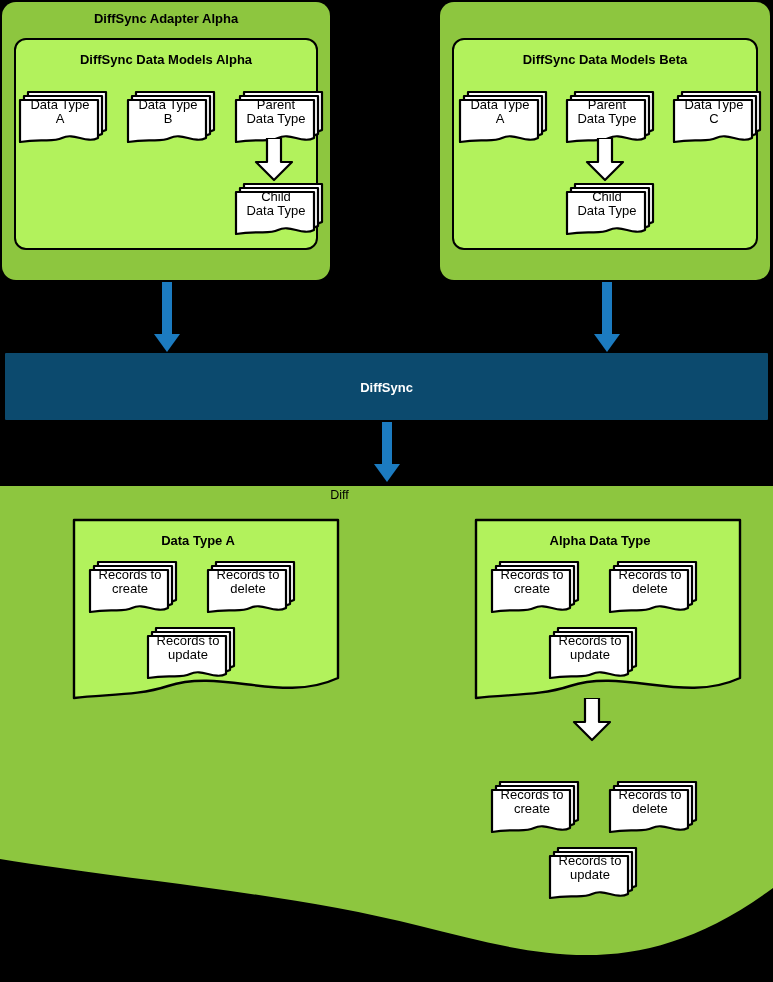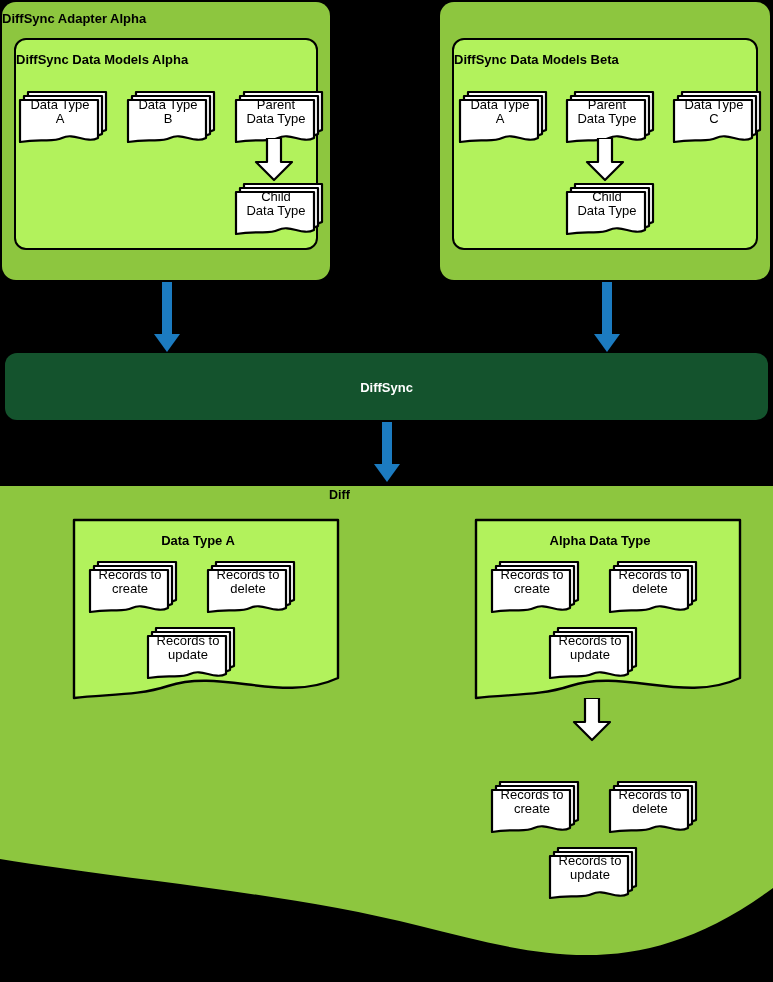--- a/index.html
+++ b/index.html
@@ -17,31 +17,31 @@
     box-sizing:border-box;
   }
   .panel-inner{
     background:#B2F25C;
     border:2px solid #000;
     border-radius:12px;
     box-sizing:border-box;
   }
   .panel-title{
     position:absolute;left:0;right:0;
-    text-align:left;
+    text-align:center;
     font-weight:bold;
     color:#000;
     font-size:13px;
     letter-spacing:0px;
   }
 
   
   .bluebar{
-    background:#14532d;
-    border-radius:12px;
+    background:#0c4a6e;
+    border-radius:1px;
     box-sizing:border-box;
     padding-left:6px;
   }
   .bluebar-label{
     position:absolute;left:0;right:0;top:50%;
     transform:translateY(-50%);
     text-align:center;color:#fff;font-weight:bold;font-size:13px;
   }
 
   
@@ -65,21 +65,21 @@
 
   
   .warrow{position:absolute;}
   .warrow svg{display:block;}
 
   
   #diff-container{position:absolute;left:0;top:486px;width:773px;height:496px;}
   #diff-container svg{display:block;}
   #diff-title{
     position:absolute;left:0;width:679px;top:488px;
-    text-align:center;font-weight:bold;font-size:12.5px;color:#000;
+    text-align:center;font-weight:normal;font-size:12.5px;color:#000;
   }
 
   
   .diffpanel{position:absolute;padding-left:16px;}
   .diffpanel svg{display:block;}
   .diffpanel .dp-title{
     position:absolute;left:0;width:100%;
     text-align:center;font-weight:bold;font-size:13px;color:#000;
   }
 </style>

